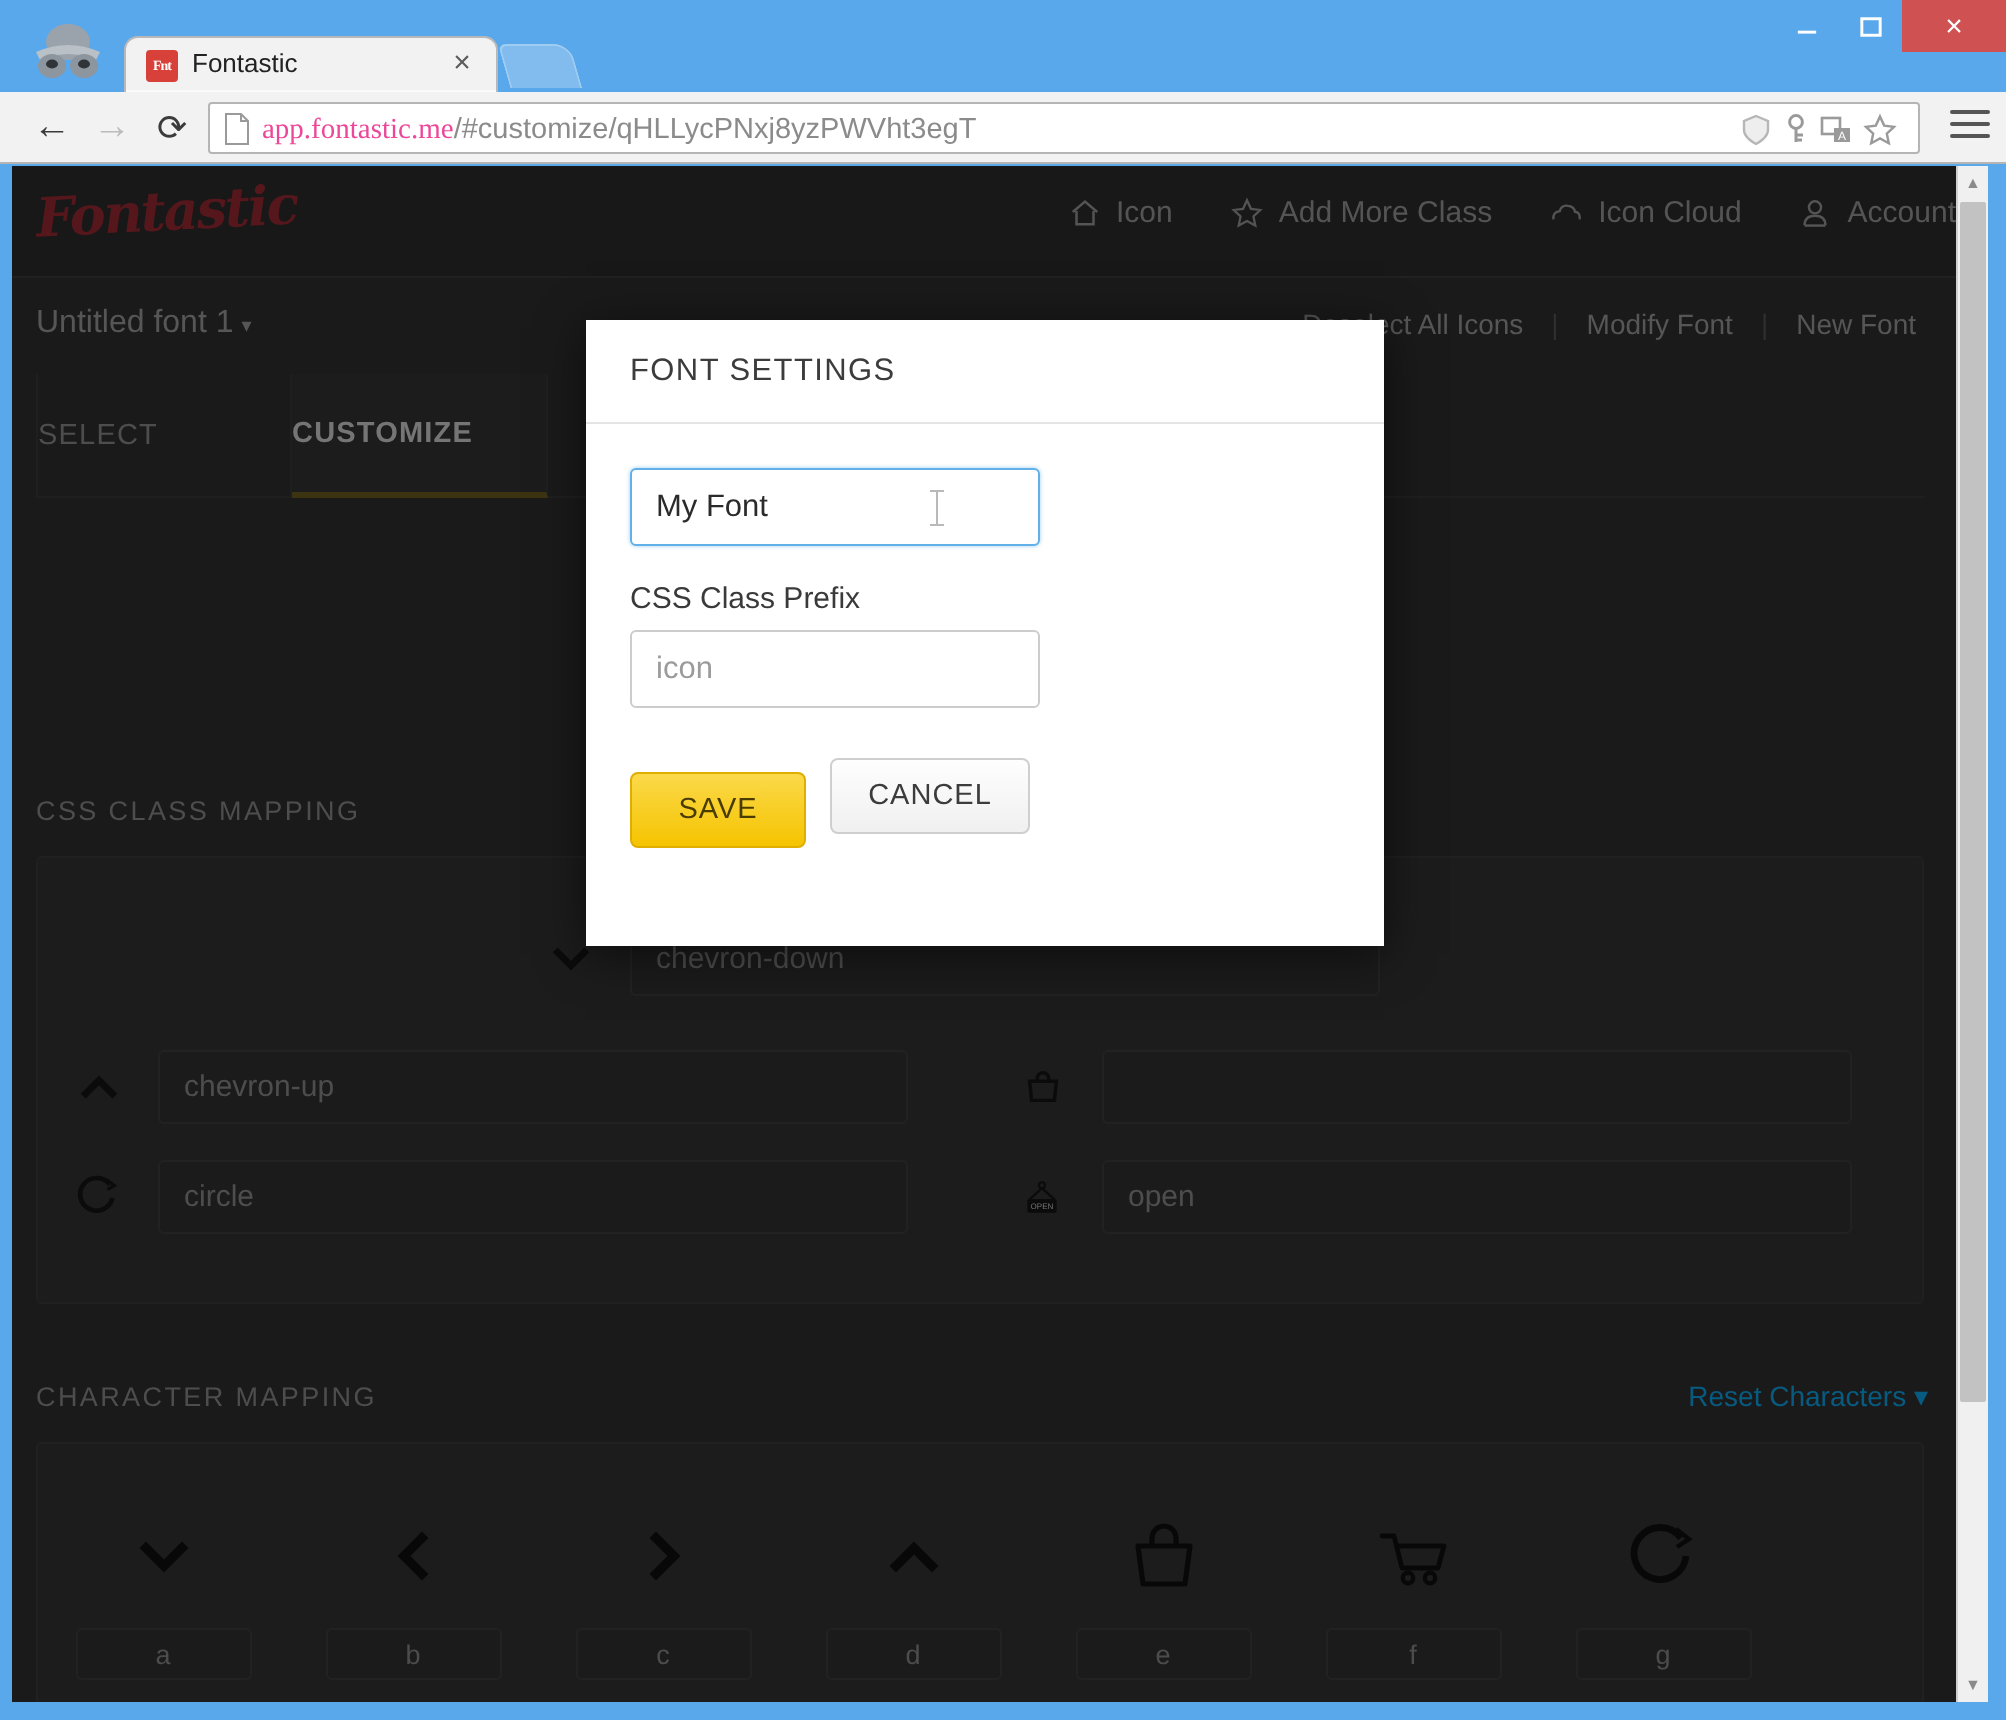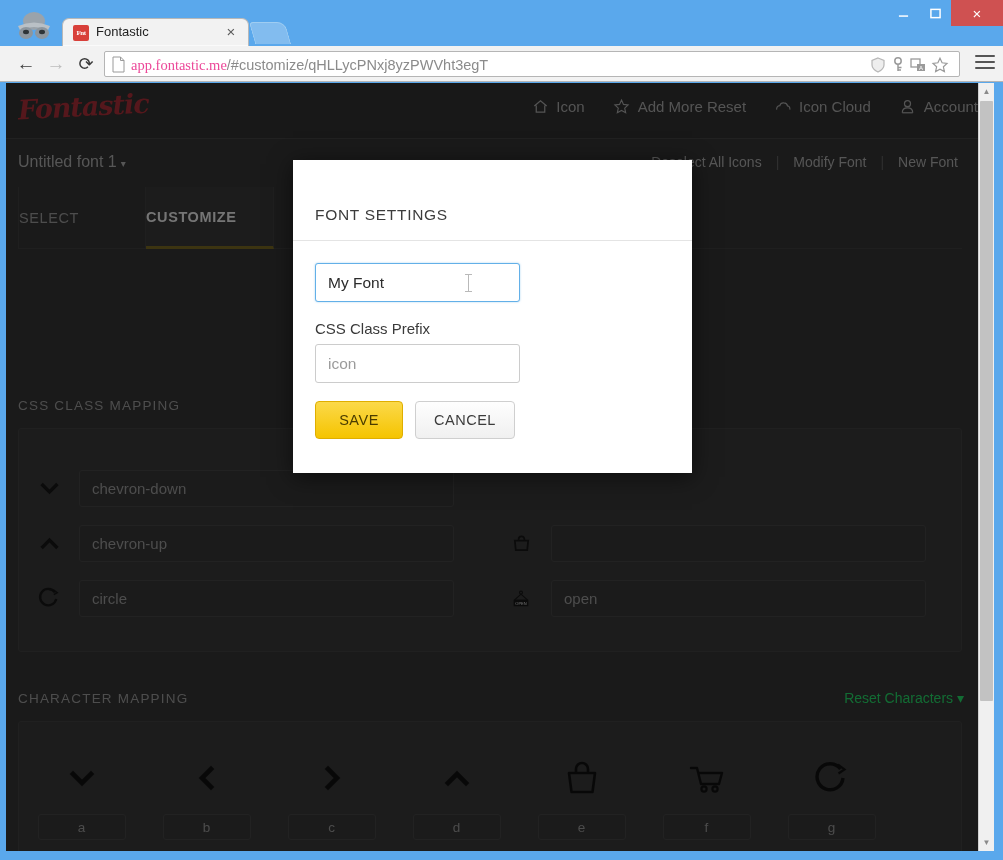--- a/index.html
+++ b/index.html
@@ -220,21 +220,21 @@
   }
 
   
   .section-head {
     position: absolute; left: 12px;
     font-size: 13.5px; letter-spacing: 1.2px;
     color: #8d8d8d;
   }
   .section-action {
     position: absolute; right: 14px;
-    font-size: 14px; color: #22c55e; cursor: pointer;
+    font-size: 14px; color: #0ea5e9; cursor: pointer;
   }
 
   
   #css-panel {
     position: absolute; left: 12px; top: 345px;
     width: 944px; height: 224px;
     background: #333;
     border: 1px solid #3b3b3b;
     border-radius: 3px;
   }
@@ -336,21 +336,20 @@
     position: absolute; left: 287px; top: 77px;
     width: 399px; height: 313px;
     background: #fff;
     box-shadow: 0 4px 22px rgba(0,0,0,.55);
   }
   #modal-header {
     height: 52px;
     border-bottom: 1px solid #e4e4e4;
     display: flex; align-items: center;
     padding-left: 22px;
-    margin-top: 29px;
   }
   #modal-title {
     font-size: 15.5px; letter-spacing: .7px;
     color: #3c3c3c;
   }
   #modal-body { padding: 22px 22px 0 22px; }
   .field-label {
     font-size: 15px; color: #3a3a3a;
     margin-bottom: 7px;
   }
@@ -392,20 +391,21 @@
     font-size: 14.5px; letter-spacing: .5px;
     display: flex; align-items: center; justify-content: center;
     cursor: pointer;
   }
   #save-button {
     width: 88px;
     background: linear-gradient(to bottom, #fbd94a, #f5c400);
     border: 1px solid #dfae00;
     color: #4a3c00;
     margin-right: 12px;
+    margin-top: 14px;
   }
   #cancel-button {
     width: 100px;
     background: linear-gradient(to bottom, #fefefe, #f0f0f0);
     border: 1px solid #cfcfcf;
     color: #3c3c3c;
     text-align: center;
   }
 
   
@@ -515,21 +515,21 @@
                 </svg>
             </span>
             <span>Icon</span>
           </div>
           <div class="nav-item">
             <span class="nav-ic">
               <svg viewBox="0 0 18 18" width="17" height="17">
                   <path d="M9 2.2 L11.1 6.8 L16 7.4 L12.4 10.8 L13.4 15.6 L9 13.2 L4.6 15.6 L5.6 10.8 L2 7.4 L6.9 6.8 Z" fill="none" stroke="#9a9a9a" stroke-width="1.2"></path>
                 </svg>
             </span>
-            <span>Add More Reset</span>
+            <span>Add More Class</span>
           </div>
           <div class="nav-item">
             <span class="nav-ic">
               <svg viewBox="0 0 20 18" width="18" height="17">
                   <path d="M3 12.5 Q2.5 8.5 6.5 8 Q7.5 4.5 11 5 Q14.5 5.2 15 8.3 Q18 8.6 17.6 12.5" fill="none" stroke="#9a9a9a" stroke-width="1.3"></path>
                 </svg>
             </span>
             <span>Icon Cloud</span>
           </div>
           <div class="nav-item">
@@ -564,21 +564,21 @@
         </div>
         <div class="app-tab active">
           <span>CUSTOMIZE</span>
         </div>
       </div>
 
       <div class="section-head" style="top:315px;">CSS CLASS MAPPING</div>
 
       <div id="css-panel">
 
-        <div class="map-row" style="top:32px;">
+        <div class="map-row" style="top:32px;flex-direction:column;">
           <div class="map-cell">
             <div class="map-icon">
               <svg viewBox="0 0 22 22" width="21" height="21">
                   <path d="M4 7.5 L11 14.5 L18 7.5" fill="none" stroke="#141414" stroke-width="3.6" stroke-linecap="square"></path>
                 </svg>
             </div>
             <div class="map-input">chevron-down</div>
           </div>
         </div>
 

